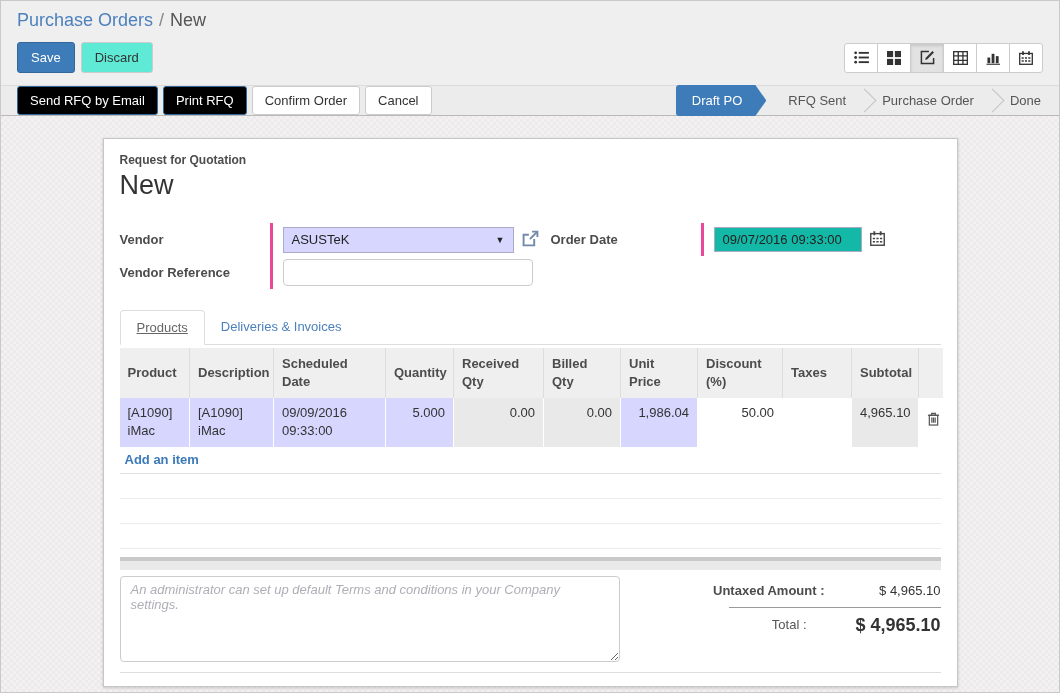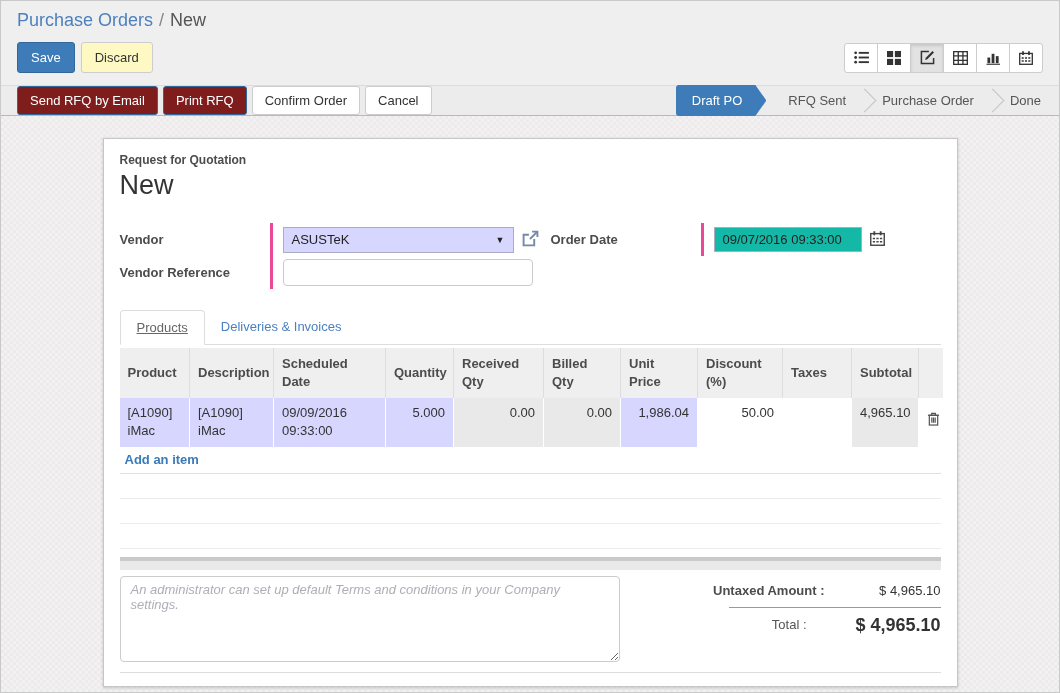--- a/index.html
+++ b/index.html
@@ -8,39 +8,39 @@
          background:#f0efef; border:1px solid #c9c9c9; }
 
   
   .breadcrumb-row { padding:9px 16px 0 16px; font-size:18px; }
   .crumb-link { color:#4c81bd; cursor:pointer; }
   .crumb-sep { color:#888; margin:0 6px; }
   .crumb-current { color:#555; }
 
   .toolbar-row { display:flex; align-items:center; padding:11px 16px 12px 16px; }
   .btn { display:inline-block; font-size:13px; line-height:17px; padding:6px 13px;
-         border:1px solid #ccc; border-radius:3px; background:#fef9c3; color:#333; cursor:pointer; }
+         border:1px solid #ccc; border-radius:3px; background:#5eead4; color:#333; cursor:pointer; }
   .btn.primary { background:#3d7cb8; border-color:#336699; color:#fff; }
   .btn + .btn { margin-left:6px; }
 
   .view-switcher { margin-left:auto; display:flex; }
   .vs-btn { width:34px; height:30px; background:#fff; border:1px solid #ccc;
             display:flex; align-items:center; justify-content:center; cursor:pointer; margin-left:-1px; }
   .vs-btn:first-child { border-radius:3px 0 0 3px; margin-left:0; }
   .vs-btn:last-child { border-radius:0 3px 3px 0; }
   .vs-btn.active { background:#e2e2e2; box-shadow:inset 0 2px 3px rgba(0,0,0,.12); }
   .vs-btn svg { display:block; }
 
   
   .status-strip { height:31px; background:#ececec; border-top:1px solid #dcdcdc;
                   border-bottom:1px solid #b9b9b9; display:flex; align-items:center;
                   padding-left:16px; }
   .action-btn { height:29px; padding:0 12px; font-size:13px; border:1px solid #ccc;
                 border-radius:3px; background:#fff; color:#333; margin-right:5px; cursor:pointer; }
-  .action-btn.primary { background:#7f1d1d; border-color:#336699; color:#fff; }
+  .action-btn.primary { background:#000000; border-color:#336699; color:#fff; }
 
   .status-steps { margin-left:auto; display:flex; height:31px; align-items:stretch;
                   padding-right:0; overflow:hidden; }
   .step { display:flex; align-items:center; padding:0 18px; color:#555; position:relative; cursor:pointer; }
   .step.active { background:#3d7cb8; color:#fff;
                  clip-path:polygon(0 0,calc(100% - 11px) 0,100% 50%,calc(100% - 11px) 100%,0 100%);
                  padding:0 24px 0 16px; border-radius:3px 0 0 3px; margin-right:4px; }
   .step.chev::before { content:''; position:absolute; left:-8px; top:7px; width:16px; height:16px;
                  border-top:1px solid #c3c3c3; border-right:1px solid #c3c3c3; transform:rotate(45deg); }
 

